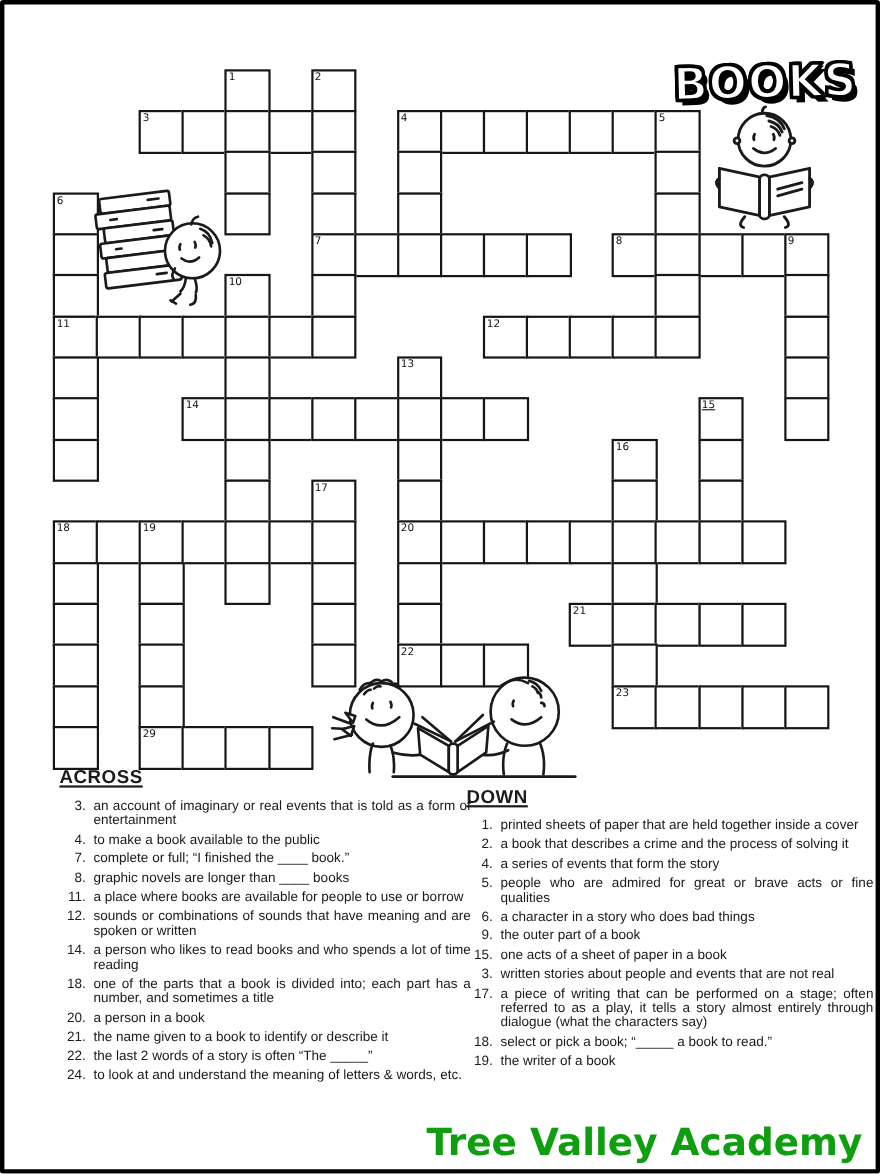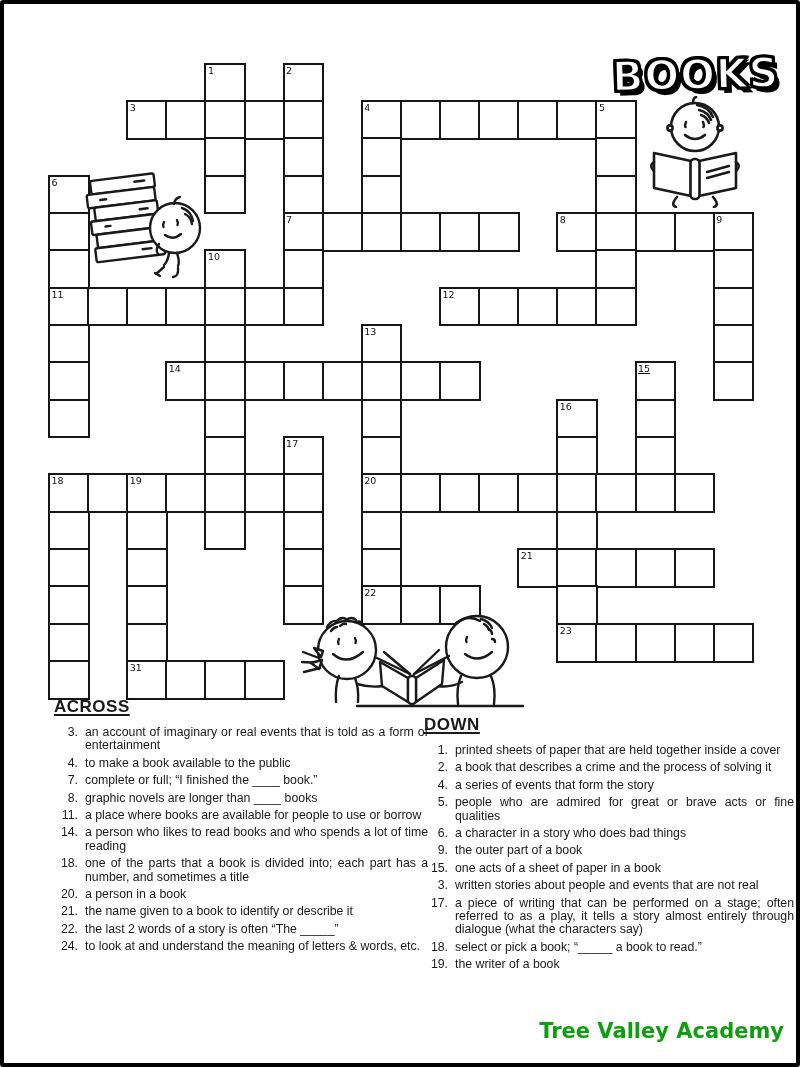--- a/index.html
+++ b/index.html
@@ -29,21 +29,21 @@
   .clue-heading{font-weight:bold;font-size:17px;letter-spacing:.5px;
         text-decoration:underline;text-decoration-thickness:2px;text-underline-offset:2px;
         margin-bottom:9px;}
   .clue{display:flex;margin-bottom:4px;font-size:12.3px;line-height:13.4px;}
   .clue .cnum{flex:none;width:24px;text-align:right;margin-right:7px;}
   .clue .ctxt{flex:1;text-align:justify;}
   #across-section{left:54px;top:697px;width:374px;}
   #down-section{left:424px;top:715px;width:370px;}
 
   .brand{position:absolute;right:16px;top:1019px;font-family:"DejaVu Sans",sans-serif;
-        font-weight:bold;font-size:21px;z-index:4;letter-spacing:0px;}
+        font-weight:bold;font-size:34px;z-index:4;letter-spacing:0px;}
 </style>
 </head>
 <body>
 
 <div class="page">
 
   <div class="books-title">BOOKS</div>
 
   <svg class="ill" style="left:641px;top:96px" width="108" height="112" viewBox="0 0 108 112">
     <g fill="none" stroke="#1a1a1a" stroke-width="2.6" stroke-linecap="round" stroke-linejoin="round">
@@ -287,21 +287,21 @@
       <span class="cellnum" style="left: 168.8px; top: 364.3px;">14</span>
       <span class="cellnum" style="left: 638px; top: 364.3px; text-decoration: underline;">15</span>
       <span class="cellnum" style="left: 559.8px; top: 401.65px;">16</span>
       <span class="cellnum" style="left: 286.1px; top: 439px;">17</span>
       <span class="cellnum" style="left: 51.5px; top: 476.35px;">18</span>
       <span class="cellnum" style="left: 129.7px; top: 476.35px;">19</span>
       <span class="cellnum" style="left: 364.3px; top: 476.35px;">20</span>
       <span class="cellnum" style="left: 520.7px; top: 551.05px;">21</span>
       <span class="cellnum" style="left: 364.3px; top: 588.4px;">22</span>
       <span class="cellnum" style="left: 559.8px; top: 625.75px;">23</span>
-      <span class="cellnum" style="left: 129.7px; top: 663.1px;">31</span>
+      <span class="cellnum" style="left: 129.7px; top: 663.1px;">29</span>
     </div>
 
   <div class="clue-section" id="across-section">
     <div class="clue-heading">ACROSS</div>
     <div id="across-list">
         <div class="clue">
           <span class="cnum">3.</span>
           <span class="ctxt">an account of imaginary or real events that is told as a form of entertainment</span>
         </div>
         <div class="clue">
@@ -314,20 +314,24 @@
         </div>
         <div class="clue">
           <span class="cnum">8.</span>
           <span class="ctxt">graphic novels are longer than ____ books</span>
         </div>
         <div class="clue">
           <span class="cnum">11.</span>
           <span class="ctxt">a place where books are available for people to use or borrow</span>
         </div>
         <div class="clue">
+          <span class="cnum">12.</span>
+          <span class="ctxt">sounds or combinations of sounds that have meaning and are spoken or written</span>
+        </div>
+        <div class="clue">
           <span class="cnum">14.</span>
           <span class="ctxt">a person who likes to read books and who spends a lot of time reading</span>
         </div>
         <div class="clue">
           <span class="cnum">18.</span>
           <span class="ctxt">one of the parts that a book is divided into; each part has a number, and sometimes a title</span>
         </div>
         <div class="clue">
           <span class="cnum">20.</span>
           <span class="ctxt">a person in a book</span>

